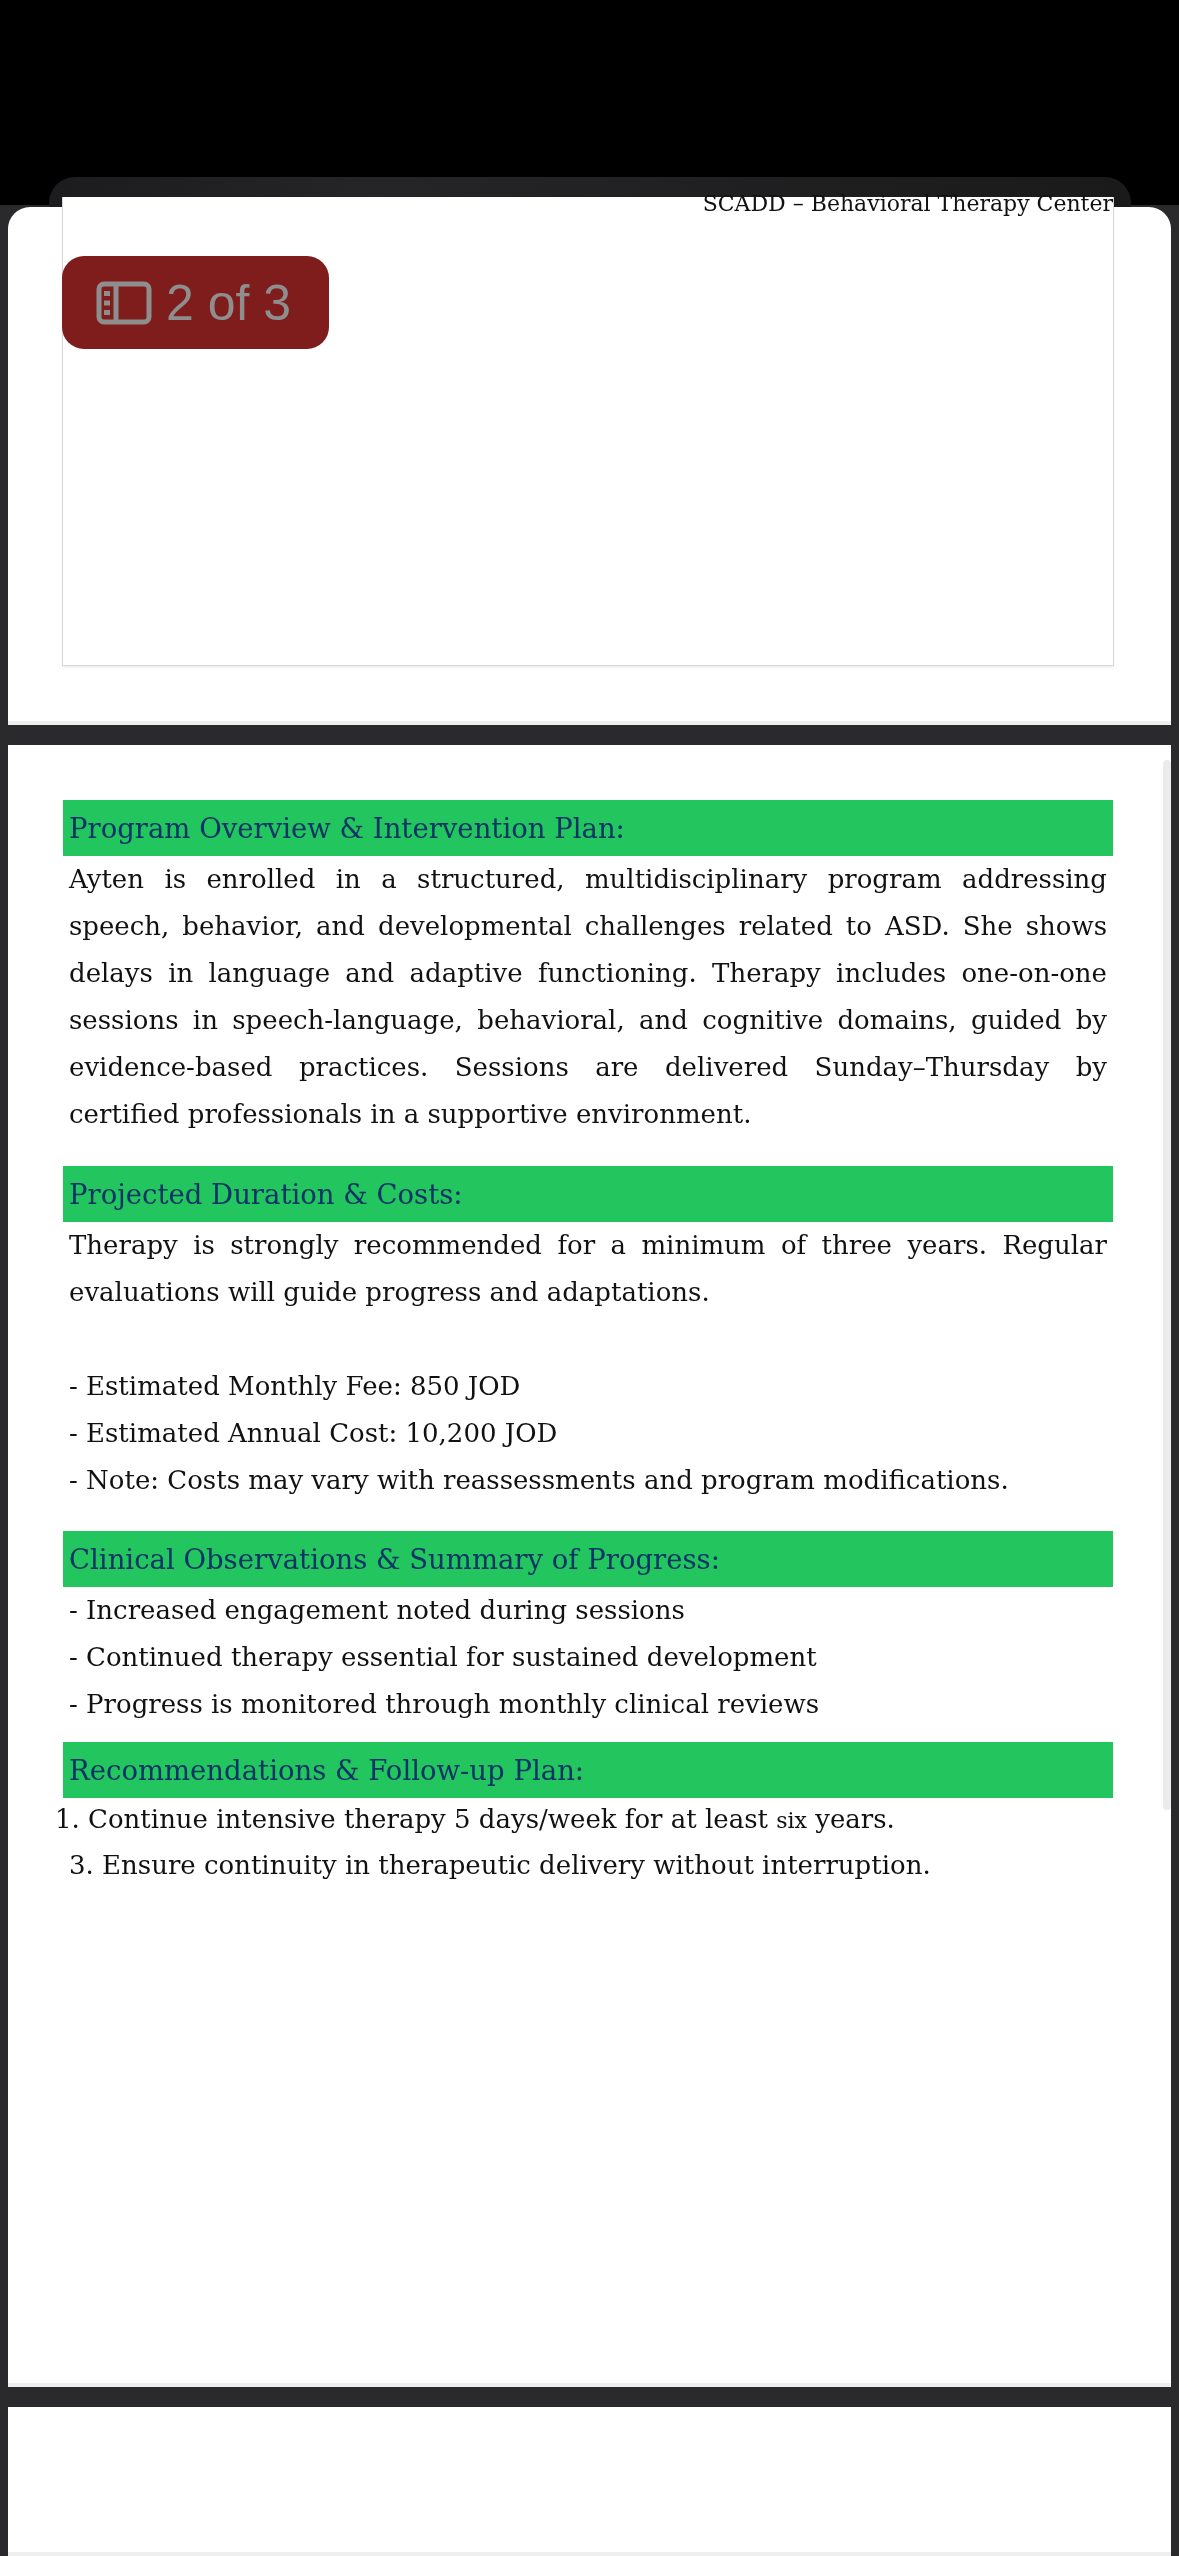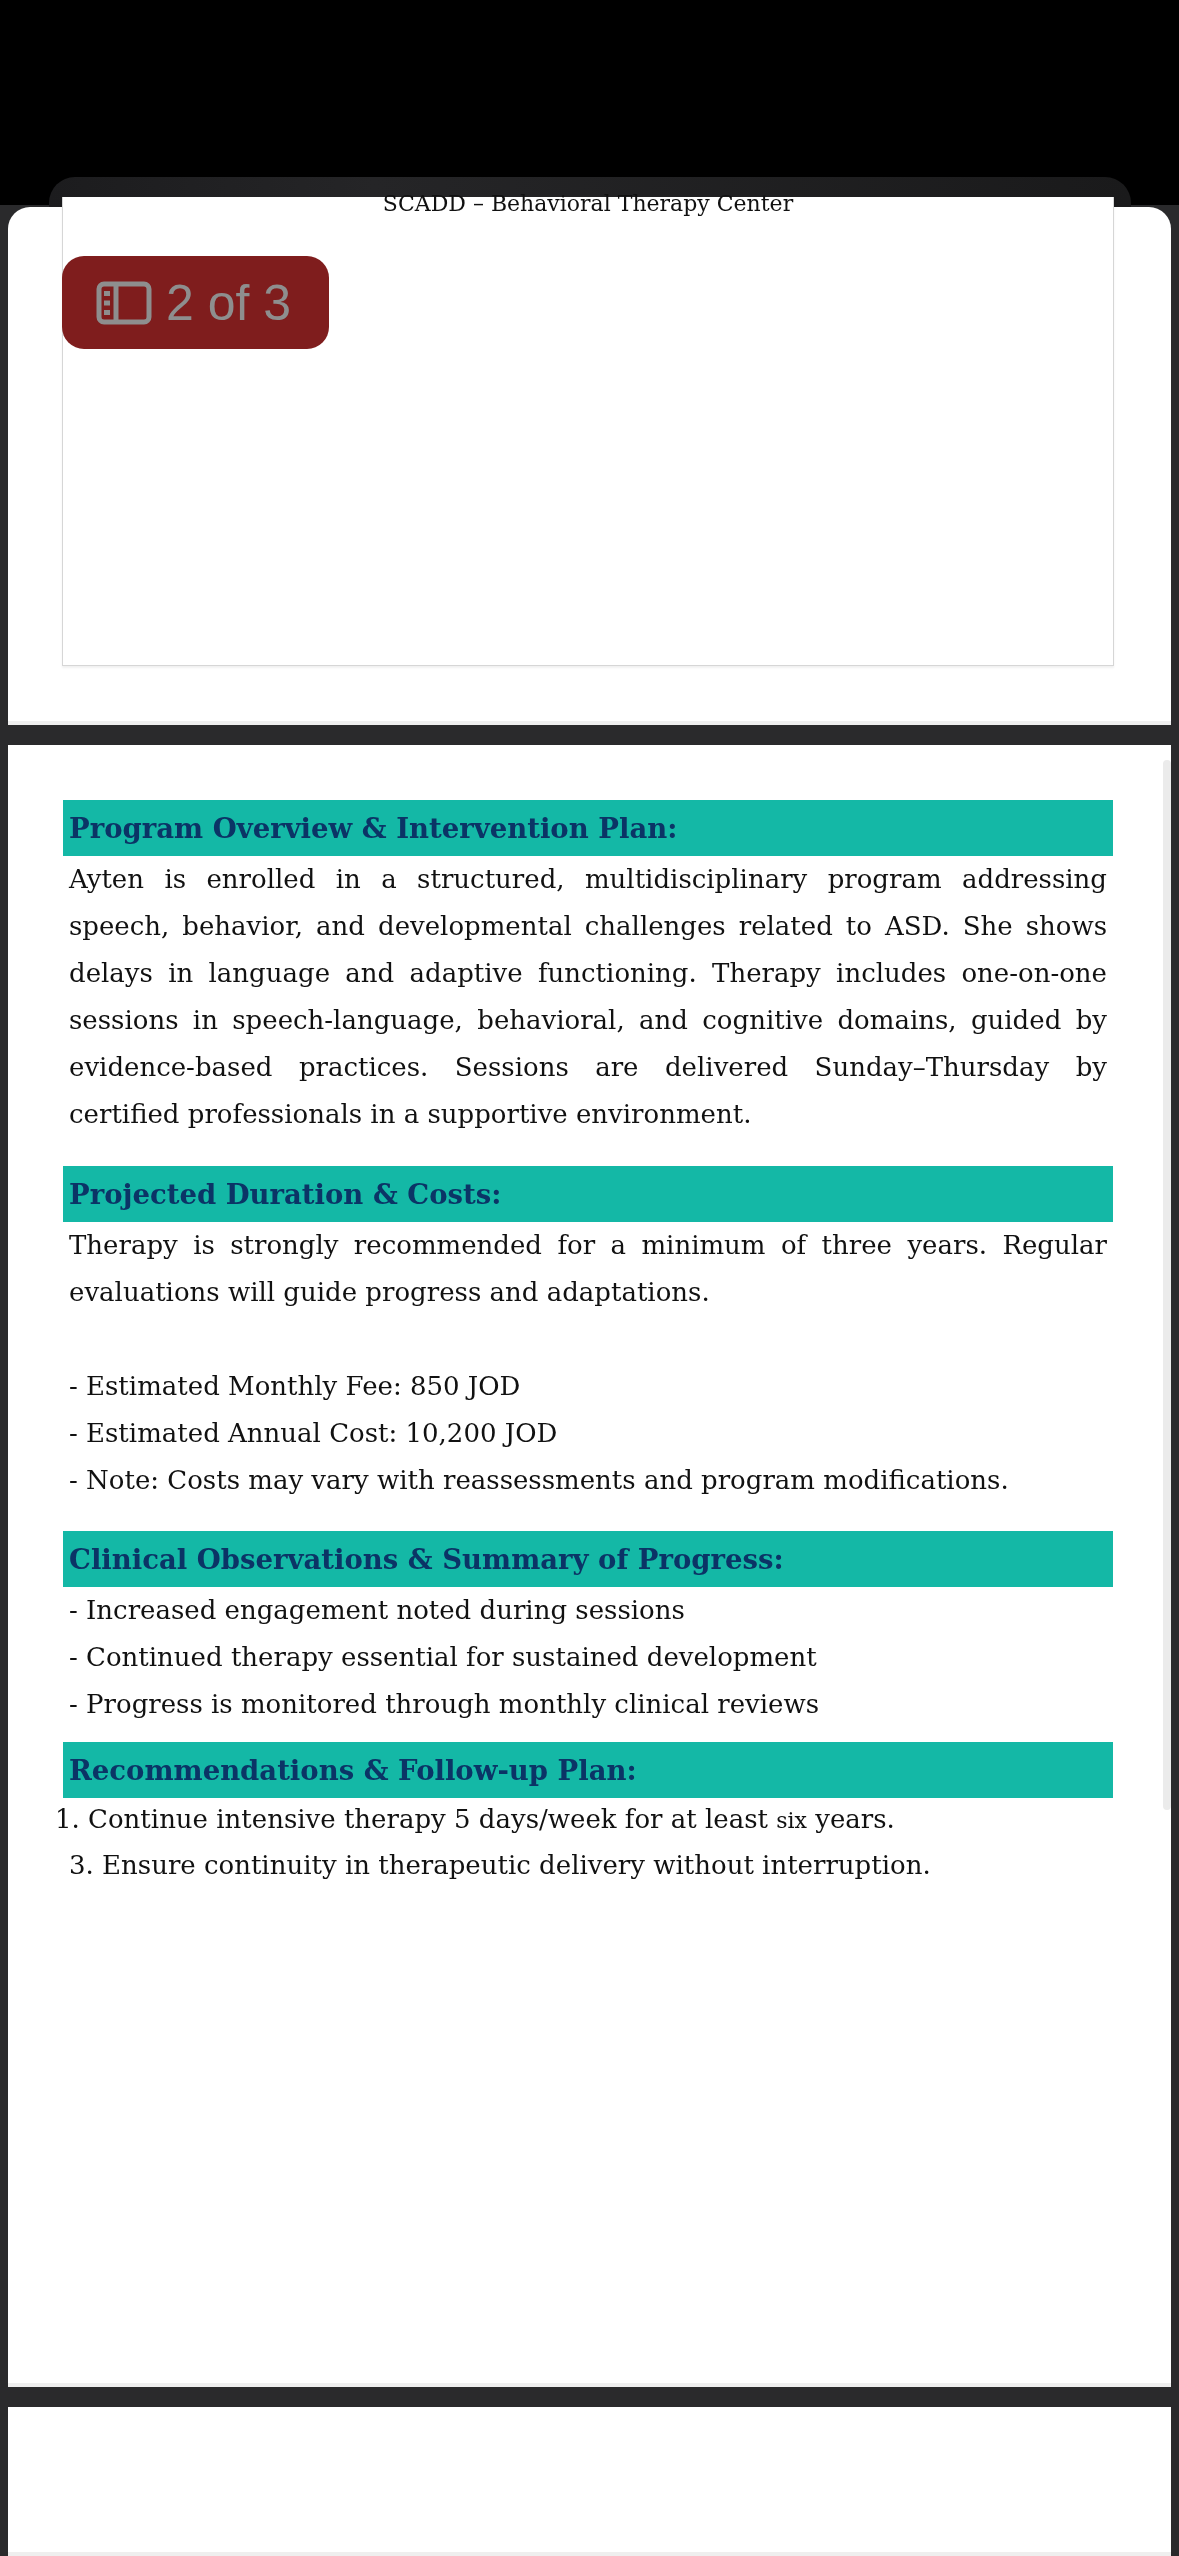--- a/index.html
+++ b/index.html
@@ -23,35 +23,35 @@
   }
   .page1 { top: 207px; height: 518px; border-radius: 22px 22px 0 0; }
   .page2 { top: 745px; height: 1642px; }
   .page3 { top: 2407px; height: 149px; }
   .page1-frame {
     position: absolute; left: 54px; top: -10px; width: 1050px; height: 468px;
     border: 1px solid #d6d6d6; border-top: none; background: #fff;
     box-shadow: 0 2px 2px rgba(0,0,0,0.06);
   }
   .center-name {
-    position: absolute; left: 0; right: 0; top: -6px; text-align: center;
+    position: absolute; left: 0; right: 0; top: -6px; text-align: right;
     font-size: 22px; color: #111;
   }
   .page-badge {
     position: absolute; left: 62px; top: 256px; width: 267px; height: 93px;
     background: #7f1d1d; border-radius: 22px;
     display: flex; align-items: center; gap: 14px; padding-left: 34px; box-sizing: border-box;
     font-family: "Liberation Sans", sans-serif; font-size: 50px; color: #8e8e8e;
   }
   .badge-icon { width: 56px; height: 44px; }
   .content { position: absolute; left: 63px; top: 800px; width: 1050px; }
   .sec-head {
-    background: #14b8a6; height: 56px; display: flex; align-items: center;
+    background: #22c55e; height: 56px; display: flex; align-items: center;
     padding-left: 6px; box-sizing: border-box;
-    font-weight: bold; color: #0b3466; font-size: 27.5px;
+    font-weight: normal; color: #0b3466; font-size: 27.5px;
   }
   .para {
     font-size: 26px; color: #111; line-height: 47px;
     text-align: justify; padding: 0 6px; margin: 0;
   }
   .line { font-size: 26px; color: #111; line-height: 47px; padding-left: 6px; white-space: nowrap; }
   .rec { font-size: 26px; color: #111; white-space: nowrap; }
   .scrollbar {
     position: absolute; left: 1163px; top: 760px; width: 8px; height: 1050px;
     background: #ebebeb; border-radius: 4px;

